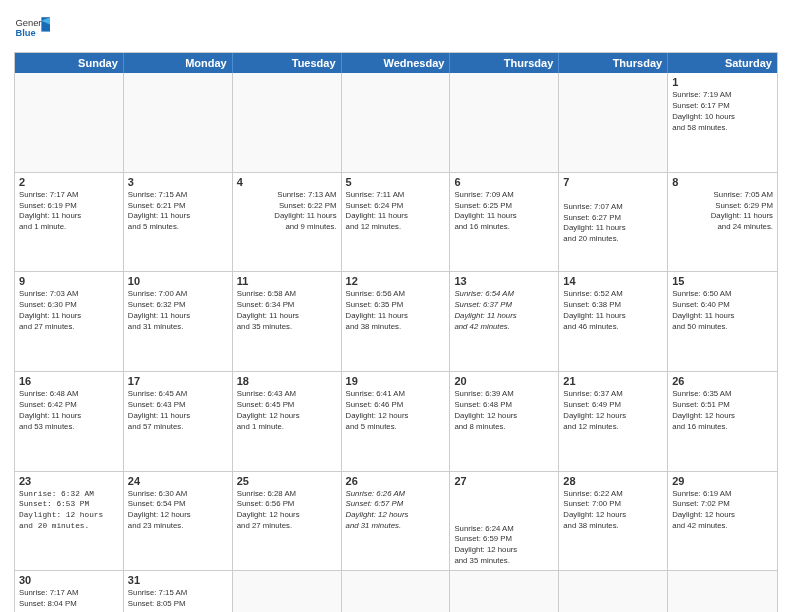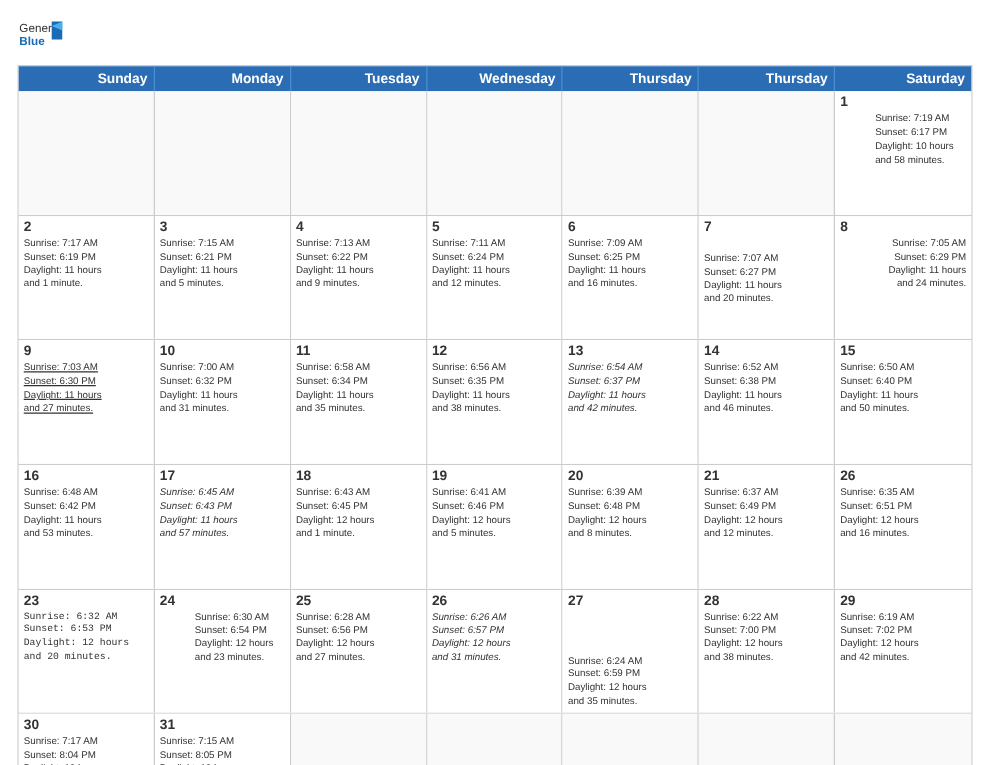--- a/index.html
+++ b/index.html
@@ -134,21 +134,21 @@
     <div class="cal-body">
     <div class="cal-row">
           <div class="cal-cell empty"></div>
           <div class="cal-cell empty"></div>
           <div class="cal-cell empty"></div>
           <div class="cal-cell empty"></div>
           <div class="cal-cell empty"></div>
           <div class="cal-cell empty"></div>
           <div class="cal-cell">
             <span class="day-num">1</span>
-            <div class="sun-info" style="white-space: pre-line; margin-left: 28px;">Sunrise: 7:19 AM
+            <div class="sun-info" style="white-space: pre-line;">Sunrise: 7:19 AM
 Sunset: 6:17 PM
 Daylight: 10 hours
 and 58 minutes.</div>
           </div>
         </div>
         <div class="cal-row">
           <div class="cal-cell">
             <span class="day-num">2</span>
             <div class="sun-info" style="white-space: pre-line;">Sunrise: 7:17 AM
 Sunset: 6:19 PM
@@ -157,21 +157,21 @@
           </div>
           <div class="cal-cell">
             <span class="day-num">3</span>
             <div class="sun-info" style="white-space: pre-line;">Sunrise: 7:15 AM
 Sunset: 6:21 PM
 Daylight: 11 hours
 and 5 minutes.</div>
           </div>
           <div class="cal-cell">
             <span class="day-num">4</span>
-            <div class="sun-info" style="white-space: pre-line;">Sunrise: 7:13 AM
+            <div class="sun-info" style="white-space: pre-line; text-align: right;">Sunrise: 7:13 AM
 Sunset: 6:22 PM
 Daylight: 11 hours
 and 9 minutes.</div>
           </div>
           <div class="cal-cell">
             <span class="day-num">5</span>
             <div class="sun-info" style="white-space: pre-line;">Sunrise: 7:11 AM
 Sunset: 6:24 PM
 Daylight: 11 hours
 and 12 minutes.</div>
@@ -194,21 +194,21 @@
             <span class="day-num">8</span>
             <div class="sun-info" style="white-space: pre-line; text-align: right;">Sunrise: 7:05 AM
 Sunset: 6:29 PM
 Daylight: 11 hours
 and 24 minutes.</div>
           </div>
         </div>
         <div class="cal-row">
           <div class="cal-cell">
             <span class="day-num">9</span>
-            <div class="sun-info" style="white-space: pre-line; text-decoration: underline;">Sunrise: 7:03 AM
+            <div class="sun-info" style="white-space: pre-line;">Sunrise: 7:03 AM
 Sunset: 6:30 PM
 Daylight: 11 hours
 and 27 minutes.</div>
           </div>
           <div class="cal-cell">
             <span class="day-num">10</span>
             <div class="sun-info" style="white-space: pre-line;">Sunrise: 7:00 AM
 Sunset: 6:32 PM
 Daylight: 11 hours
 and 31 minutes.</div>
@@ -252,21 +252,21 @@
         <div class="cal-row">
           <div class="cal-cell">
             <span class="day-num">16</span>
             <div class="sun-info" style="white-space: pre-line;">Sunrise: 6:48 AM
 Sunset: 6:42 PM
 Daylight: 11 hours
 and 53 minutes.</div>
           </div>
           <div class="cal-cell">
             <span class="day-num">17</span>
-            <div class="sun-info" style="white-space: pre-line; font-style: italic;">Sunrise: 6:45 AM
+            <div class="sun-info" style="white-space: pre-line;">Sunrise: 6:45 AM
 Sunset: 6:43 PM
 Daylight: 11 hours
 and 57 minutes.</div>
           </div>
           <div class="cal-cell">
             <span class="day-num">18</span>
             <div class="sun-info" style="white-space: pre-line;">Sunrise: 6:43 AM
 Sunset: 6:45 PM
 Daylight: 12 hours
 and 1 minute.</div>
@@ -303,21 +303,21 @@
         <div class="cal-row">
           <div class="cal-cell">
             <span class="day-num">23</span>
             <div class="sun-info" style="white-space: pre-line; font-family: Liberation Mono, monospace;">Sunrise: 6:32 AM
 Sunset: 6:53 PM
 Daylight: 12 hours
 and 20 minutes.</div>
           </div>
           <div class="cal-cell">
             <span class="day-num">24</span>
-            <div class="sun-info" style="white-space: pre-line; margin-left: 28px;">Sunrise: 6:30 AM
+            <div class="sun-info" style="white-space: pre-line;">Sunrise: 6:30 AM
 Sunset: 6:54 PM
 Daylight: 12 hours
 and 23 minutes.</div>
           </div>
           <div class="cal-cell">
             <span class="day-num">25</span>
             <div class="sun-info" style="white-space: pre-line;">Sunrise: 6:28 AM
 Sunset: 6:56 PM
 Daylight: 12 hours
 and 27 minutes.</div>

